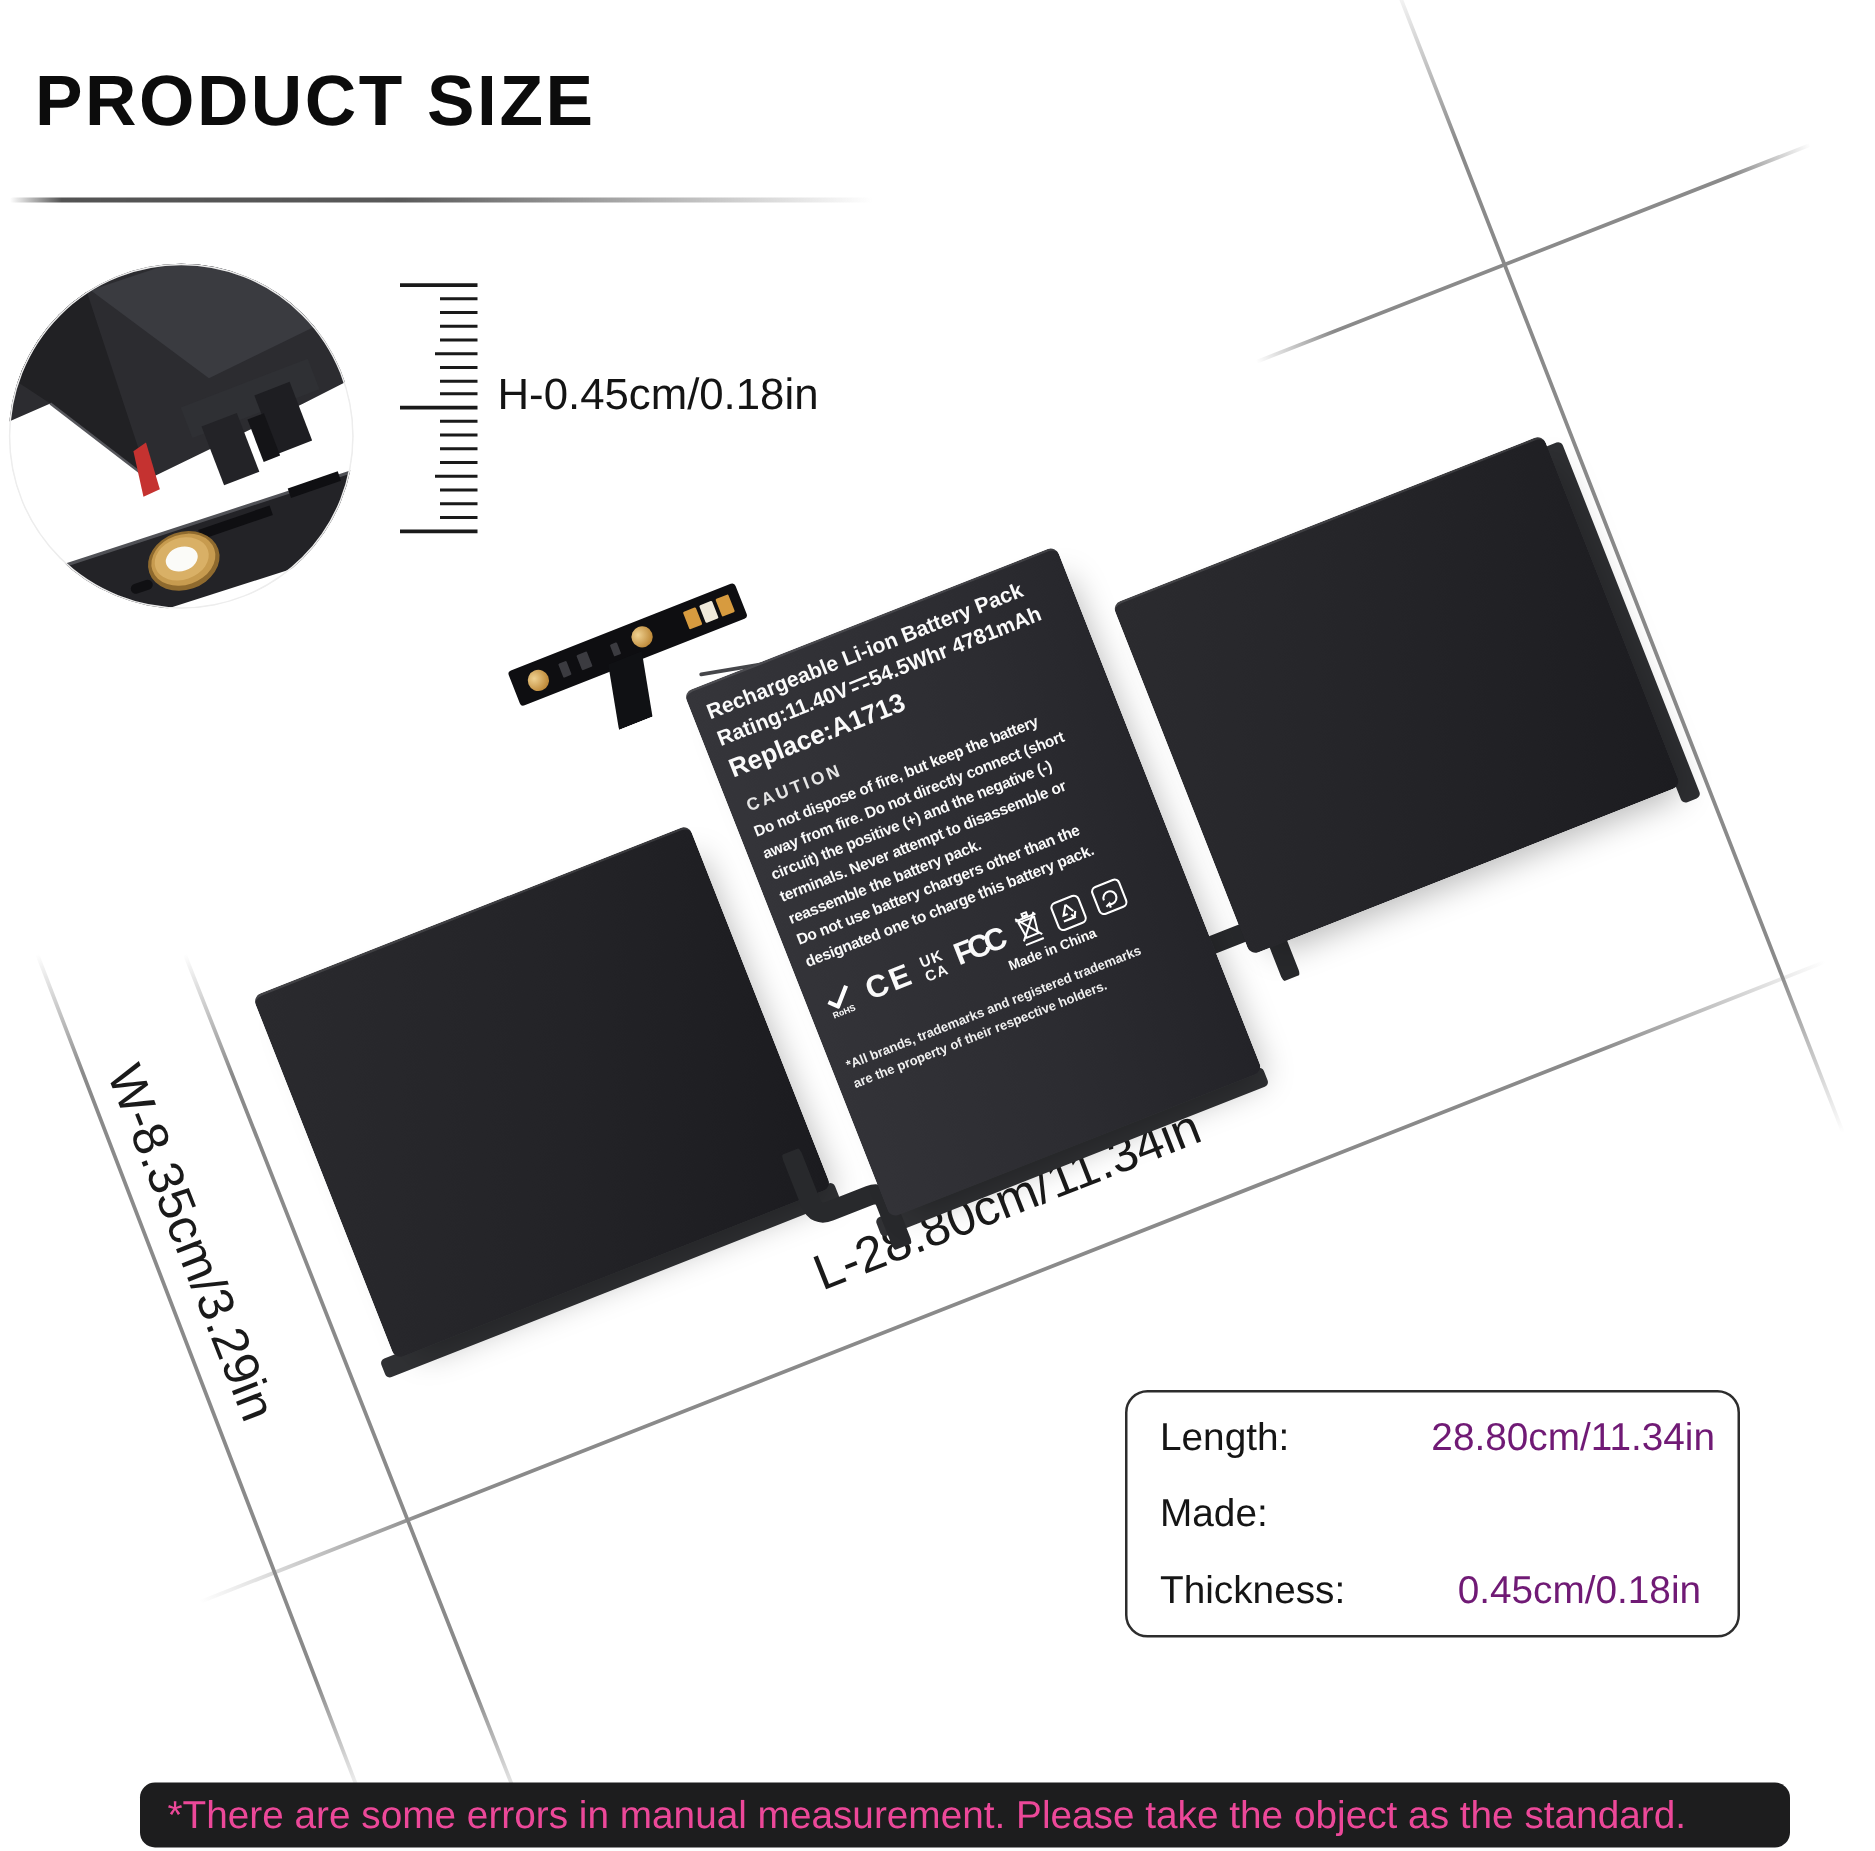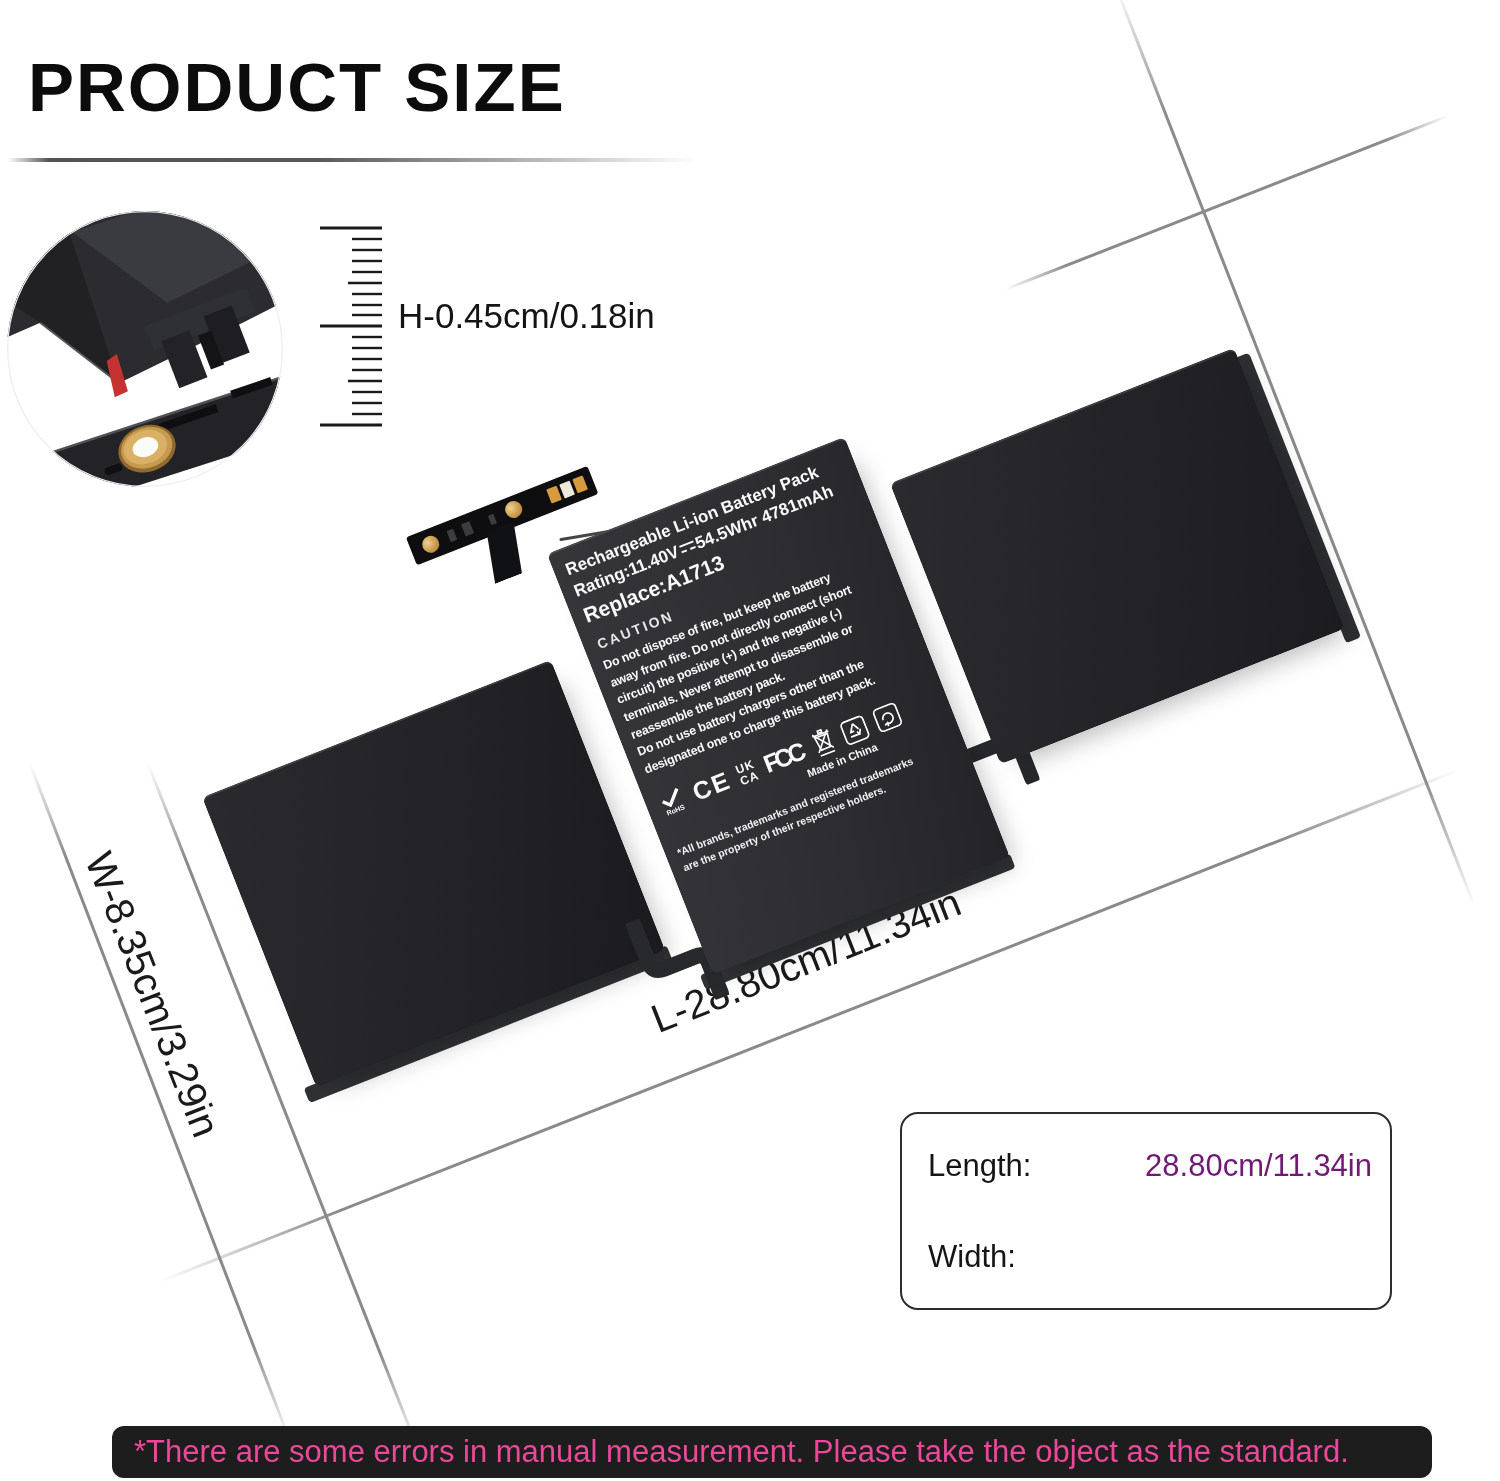--- a/index.html
+++ b/index.html
@@ -4,21 +4,21 @@
 <style>
   html,body{margin:0;padding:0;}
   body{
     width:1500px;height:1481px;position:relative;background:#ffffff;
     font-family:"Liberation Sans","DejaVu Sans",sans-serif;overflow:hidden;
   }
   .abs{position:absolute;}
 
   
   .page-title{
-    left:28px;top:48px;font-size:69px;font-weight:bold;color:#0c0c0c;
+    left:28px;top:48px;font-size:57px;font-weight:bold;color:#0c0c0c;
     letter-spacing:2px;white-space:nowrap;
   }
   .title-underline{
     left:8px;top:158px;width:690px;height:4px;border-radius:3px;
     background:linear-gradient(90deg,rgba(40,40,40,0) 0%,rgba(40,40,40,.8) 6%,rgba(60,60,60,.85) 45%,rgba(120,120,120,.45) 80%,rgba(150,150,150,0) 100%);
     filter:blur(.5px);
   }
 
   
   .dim-line{
@@ -277,19 +277,23 @@
 
   <div class="cell cell-right"></div>
 </div>
 
 <div class="abs size-table">
   <div class="size-row">
     <div class="lab">Length:</div>
     <div class="val">28.80cm/11.34in</div>
   </div>
   <div class="size-row">
-    <div class="lab">Width:</div>
+    <div class="lab">Made:</div>
+  </div>
+  <div class="size-row">
+    <div class="lab">Thickness:</div>
+    <div class="val">0.45cm/0.18in</div>
   </div>
 </div>
 
 <div class="abs disclaimer">
   <span>*There are some errors in manual measurement. Please take the object as the standard.</span>
 </div>
 
 </body></html>

